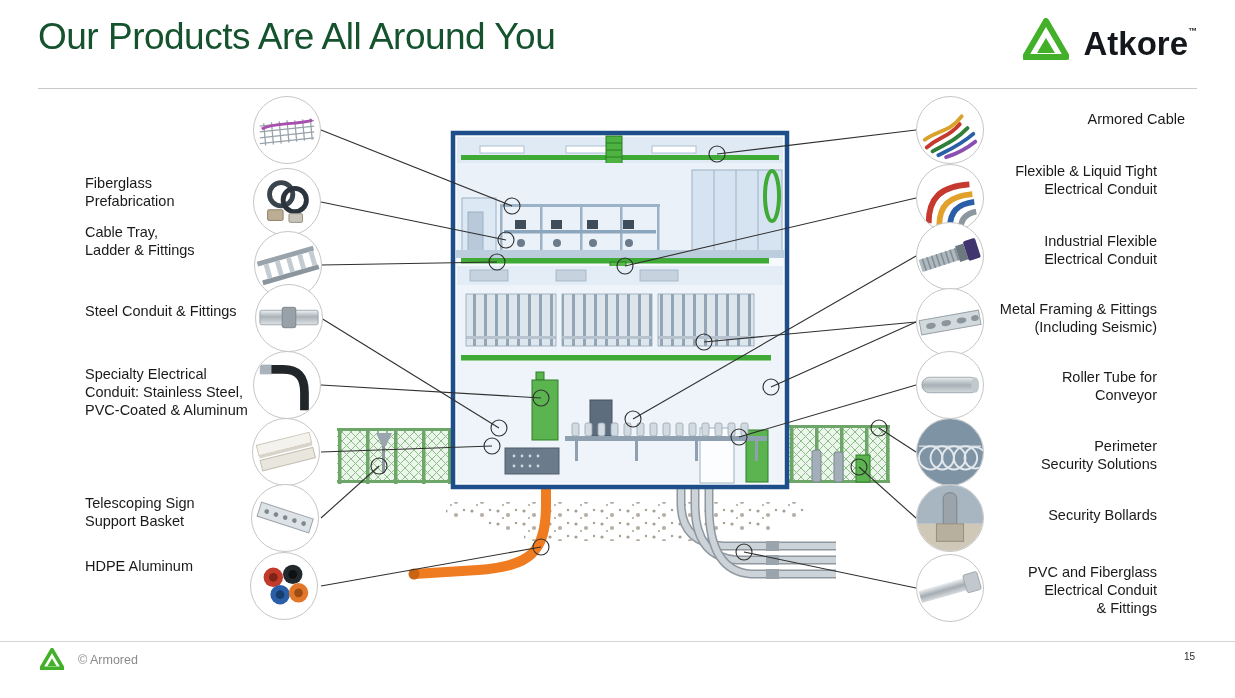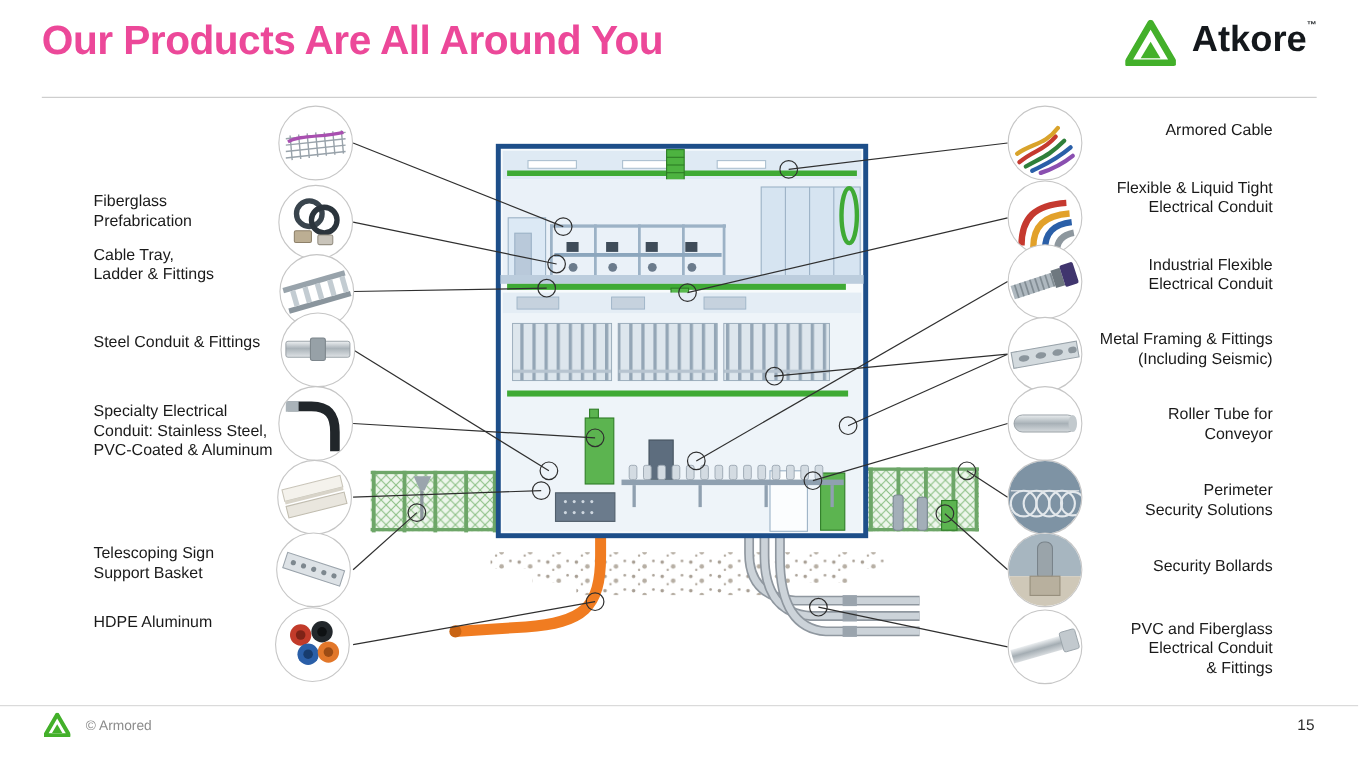--- a/index.html
+++ b/index.html
@@ -1,39 +1,39 @@
 <!DOCTYPE html>
 <html><head>
 <meta charset="utf-8">
 <style>
   * { margin:0; padding:0; box-sizing:border-box; }
   html,body { width:1235px; height:698px; background:#ffffff; font-family:"Liberation Sans", sans-serif; }
   .slide { position:relative; width:1235px; height:698px; background:#fff; overflow:hidden; }
 
-  .title { position:absolute; left:38px; top:16px; font-size:37px; font-weight:700; color:#ec4899; letter-spacing:-0.5px; }
-
-  .logo { position:absolute; right:38px; top:18px; display:flex; align-items:flex-start; gap:14px; }
+  .title { position:absolute; left:38px; top:16px; font-size:37px; font-weight:400; color:#14532d; letter-spacing:-0.5px; }
+
+  .logo { position:absolute; right:38px; top:18px; display:flex; align-items:flex-end; gap:14px; }
   .logo-mark { width:46px; height:42px; }
   .logo-text { font-size:33px; font-weight:700; color:#14181c; line-height:1; }
   .tm { font-size:9px; vertical-align:top; color:#14181c; }
 
   .header-divider { position:absolute; left:38px; right:38px; top:88px; border-top:1px solid #c9c9c9; }
   .footer-divider { position:absolute; left:0; right:0; top:641px; border-top:1px solid #d6d6d6; }
 
   .diagram-svg { position:absolute; left:0; top:0; width:1235px; height:698px; }
 
   .product-label { position:absolute; font-size:14.5px; line-height:1.24; color:#1a1a1a; white-space:pre-line; width:185px; }
   .product-label.right { text-align:right; width:197px; }
 
   .thumb { position:absolute; width:68px; height:68px; border-radius:50%; border:1px solid #c6c6c6; background:#fff; overflow:hidden; }
   .thumb svg { display:block; width:66px; height:66px; }
 
   .footer-mark { position:absolute; left:40px; top:648px; width:24px; height:22px; }
   .footer-copy { position:absolute; left:78px; top:653px; font-size:12.5px; color:#8c8c8c; }
-  .page-num { position:absolute; right:40px; top:651px; font-size:14px; color:#2b2b2b; }
+  .page-num { position:absolute; right:40px; top:651px; font-size:10px; color:#2b2b2b; }
 </style>
 </head>
 <body>
 
 <div class="slide">
 
   <div class="title">Our Products Are All Around You</div>
 
   <div class="logo">
     <svg class="logo-mark" viewBox="0 0 46 42">
@@ -257,21 +257,21 @@
   <div class="product-label" style="left:85px;top:224px">Cable Tray,
 Ladder &amp; Fittings</div>
   <div class="product-label" style="left:85px;top:303px">Steel Conduit &amp; Fittings</div>
   <div class="product-label" style="left:85px;top:366px">Specialty Electrical
 Conduit: Stainless Steel,
 PVC-Coated &amp; Aluminum</div>
   <div class="product-label" style="left:85px;top:495px">Telescoping Sign
 Support Basket</div>
   <div class="product-label" style="left:85px;top:558px">HDPE Aluminum</div>
 
-  <div class="product-label right" style="left:960px;top:111px">Armored Cable</div>
+  <div class="product-label right" style="left:988px;top:111px">Armored Cable</div>
   <div class="product-label right" style="left:960px;top:163px">Flexible &amp; Liquid Tight
 Electrical Conduit</div>
   <div class="product-label right" style="left:960px;top:233px">Industrial Flexible
 Electrical Conduit</div>
   <div class="product-label right" style="left:960px;top:301px">Metal Framing &amp; Fittings
 (Including Seismic)</div>
   <div class="product-label right" style="left:960px;top:438px">Perimeter
 Security Solutions</div>
   <div class="product-label right" style="left:960px;top:369px">Roller Tube for
 Conveyor</div>

